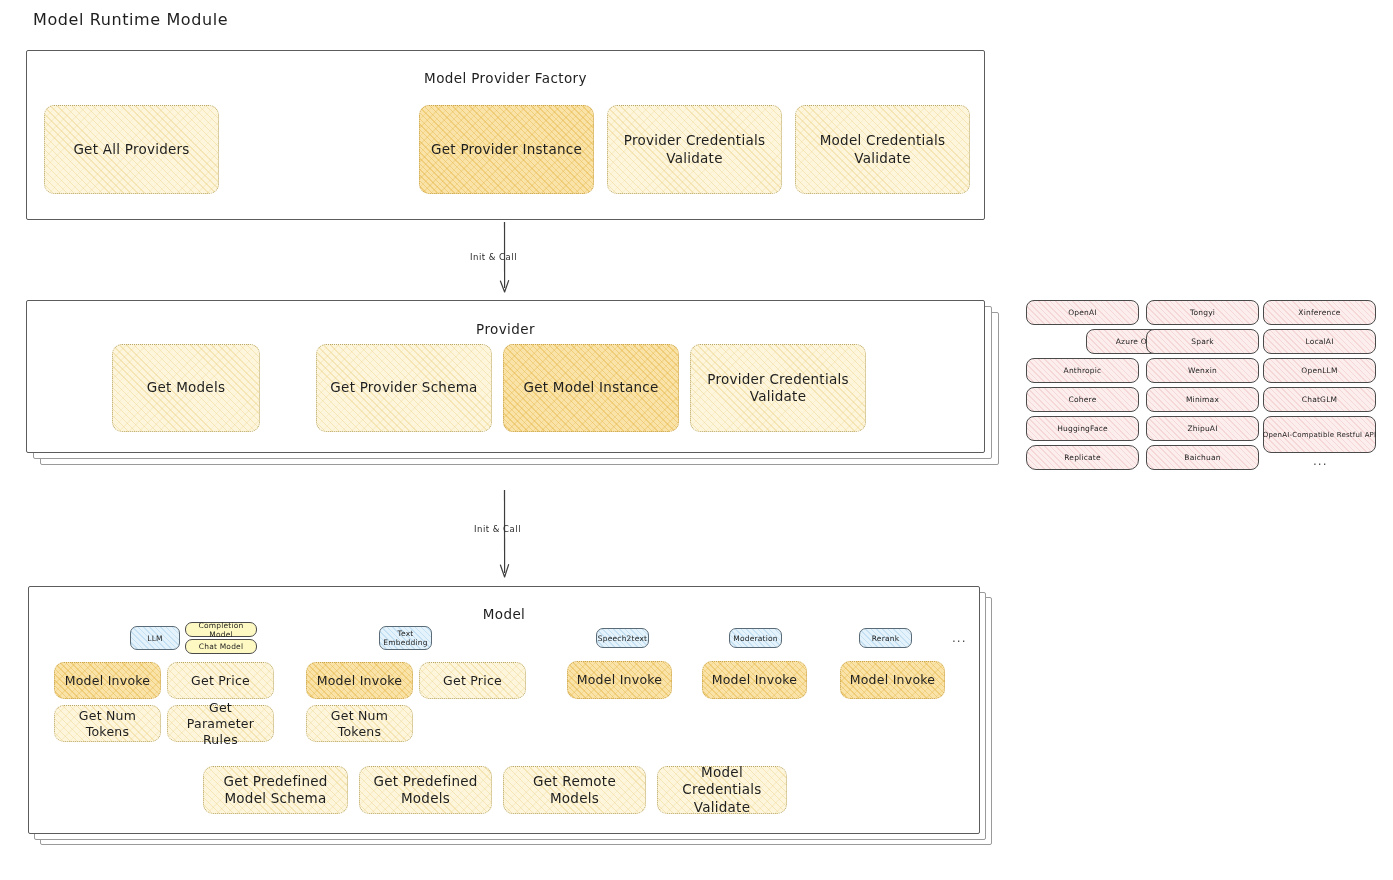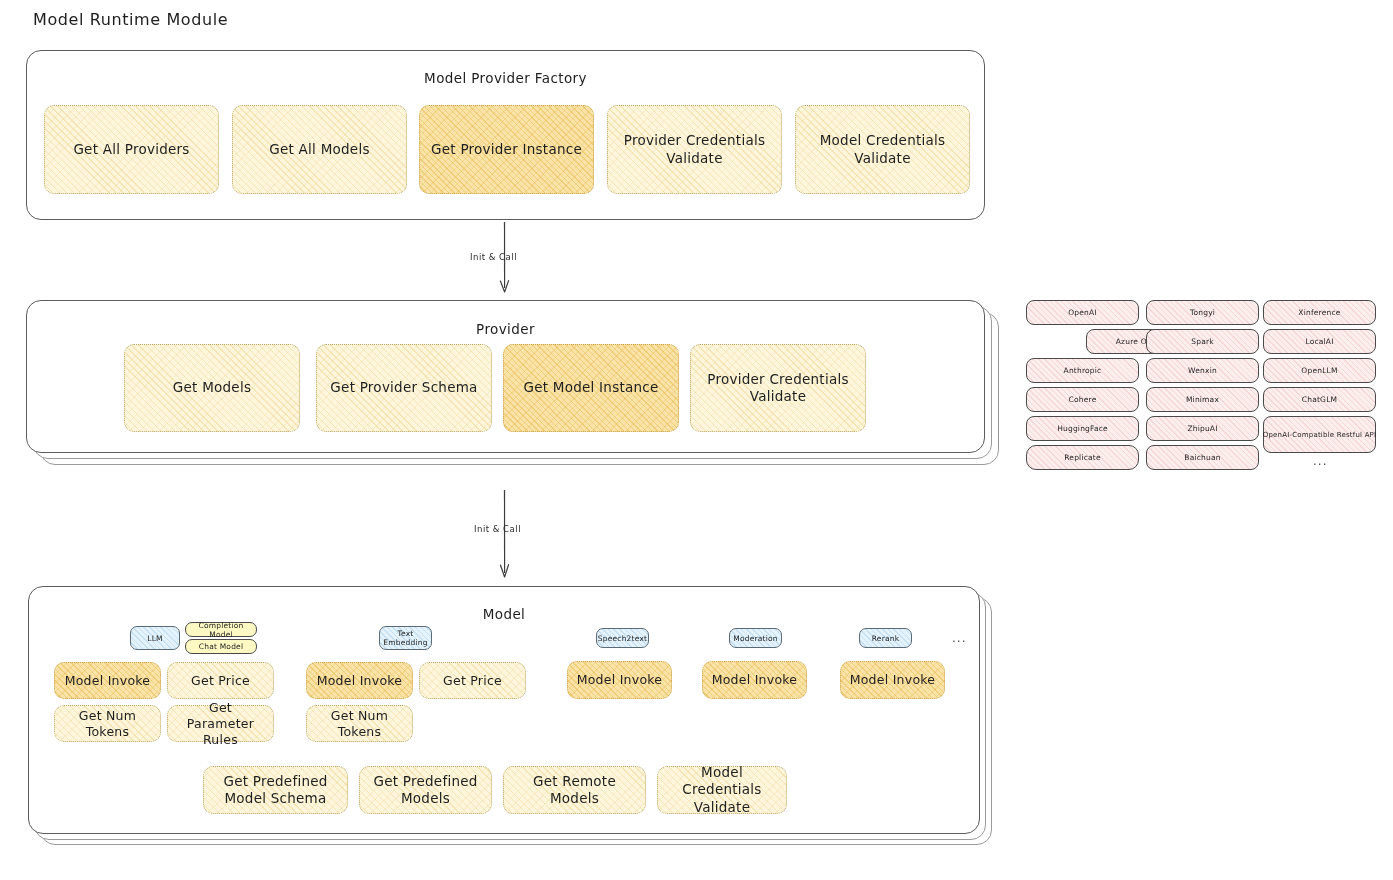--- a/index.html
+++ b/index.html
@@ -30,21 +30,21 @@
     color: #1e1e1e;
     white-space: nowrap;
   }
 
   
   .panel {
     position: absolute;
     box-sizing: border-box;
     background: #ffffff;
     border: 1.3px solid #5c5c5c;
-    border-radius: 15px;
+    border-radius: 2px;
   }
   .panel.stack-layer {
     border-color: #9a9a9a;
     border-width: 1.1px;
     background: #ffffff;
   }
   .panel-title {
     position: absolute;
     left: 0;
     right: 0;
@@ -150,38 +150,37 @@
 
 <div id="canvas">
 
   <div class="page-title">Model Runtime Module</div>
 
   <div class="panel" style="left:26px; top:50px; width:959px; height:170px;">
     <div class="panel-title" style="top:19px;">Model Provider Factory</div>
   </div>
 
   <div class="chip big" style="left:44px; top:105px; width:175px; height:89px;">Get All Providers</div>
-  <div class="chip big" style="left:232px; top:105px; width:175px; height:89px;">Get All Models</div>
   <div class="chip big hl" style="left:419px; top:105px; width:175px; height:89px;">Get Provider Instance</div>
   <div class="chip big" style="left:607px; top:105px; width:175px; height:89px;">Provider Credentials Validate</div>
   <div class="chip big" style="left:795px; top:105px; width:175px; height:89px;">Model Credentials Validate</div>
 
   <svg class="arrow-svg" style="left:495px; top:222px;" width="20" height="78" viewBox="0 0 20 78">
     <path d="M9.5 0 L9.6 66" stroke="#3d3d3d" stroke-width="1.2" fill="none"></path>
     <path d="M5.4 59 L9.6 70 L13.6 58.6" stroke="#3d3d3d" stroke-width="1.2" fill="none" stroke-linecap="round" stroke-linejoin="round"></path>
   </svg>
   <div class="arrow-label" style="left:470px; top:252px;">Init &amp; Call</div>
 
   <div class="panel stack-layer" style="left:40px; top:312px; width:959px; height:153px;"></div>
   <div class="panel stack-layer" style="left:33px; top:306px; width:959px; height:153px;"></div>
   <div class="panel" style="left:26px; top:300px; width:959px; height:153px;">
     <div class="panel-title" style="top:20px;">Provider</div>
   </div>
 
-  <div class="chip big" style="left:124px; top:344px; width:176px; height:88px;">Get Models</div>
+  <div class="chip big" style="left:112px; top:344px; width:148px; height:88px;">Get Models</div>
   <div class="chip big" style="left:316px; top:344px; width:176px; height:88px;">Get Provider Schema</div>
   <div class="chip big hl" style="left:503px; top:344px; width:176px; height:88px;">Get Model Instance</div>
   <div class="chip big" style="left:690px; top:344px; width:176px; height:88px;">Provider Credentials Validate</div>
 
   <div class="pchip" style="left:1026px; top:300px; width:113px; height:25px;">OpenAI</div>
   <div class="pchip" style="left:1086px; top:329px; width:113px; height:25px;">Azure OpenAI</div>
   <div class="pchip" style="left:1026px; top:358px; width:113px; height:25px;">Anthropic</div>
   <div class="pchip" style="left:1026px; top:387px; width:113px; height:25px;">Cohere</div>
   <div class="pchip" style="left:1026px; top:416px; width:113px; height:25px;">HuggingFace</div>
   <div class="pchip" style="left:1026px; top:445px; width:113px; height:25px;border-radius:10px;">Replicate</div>

